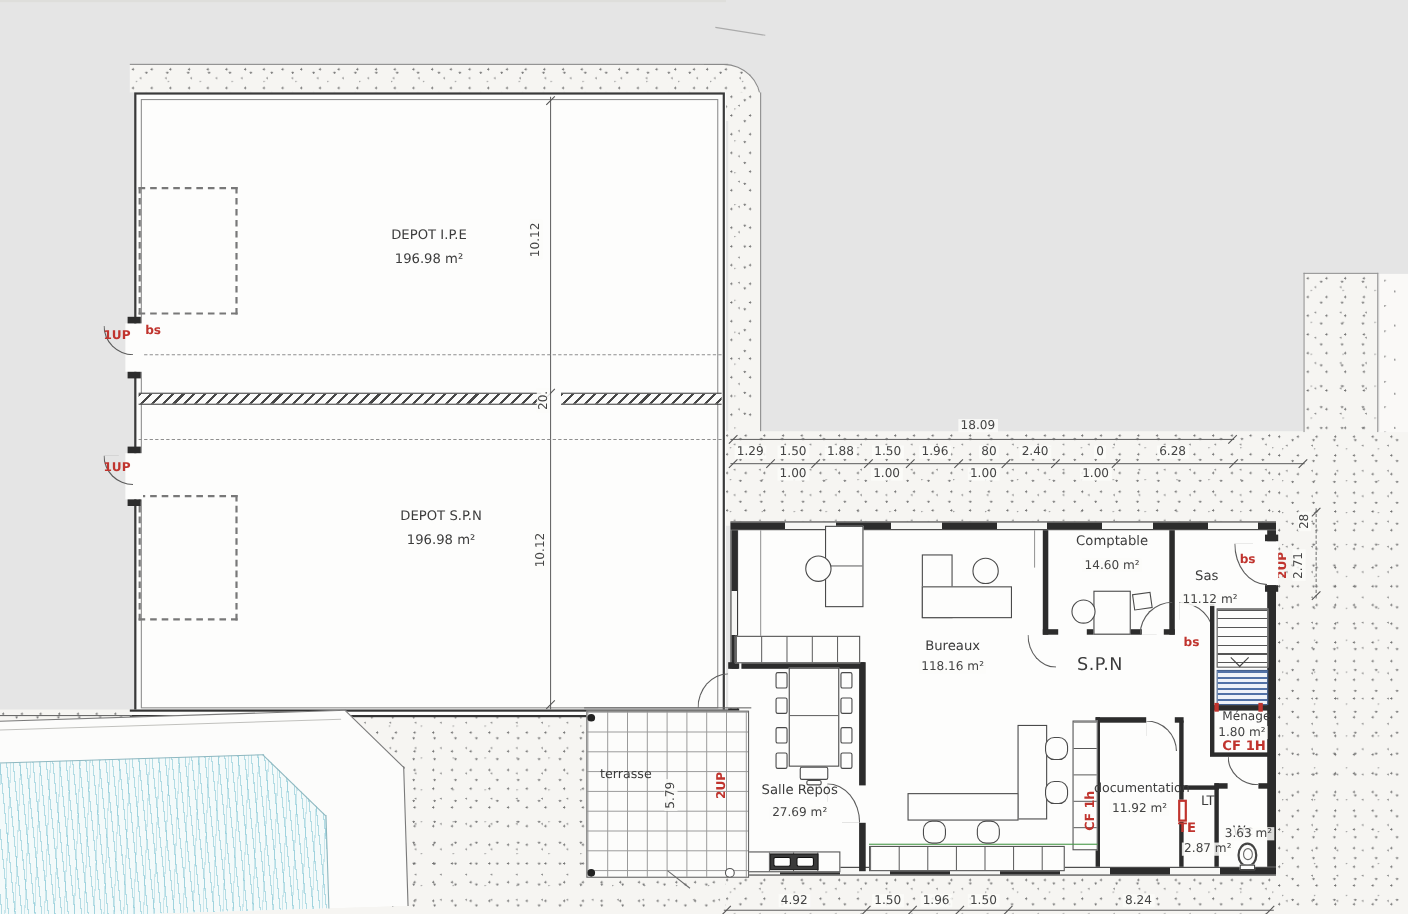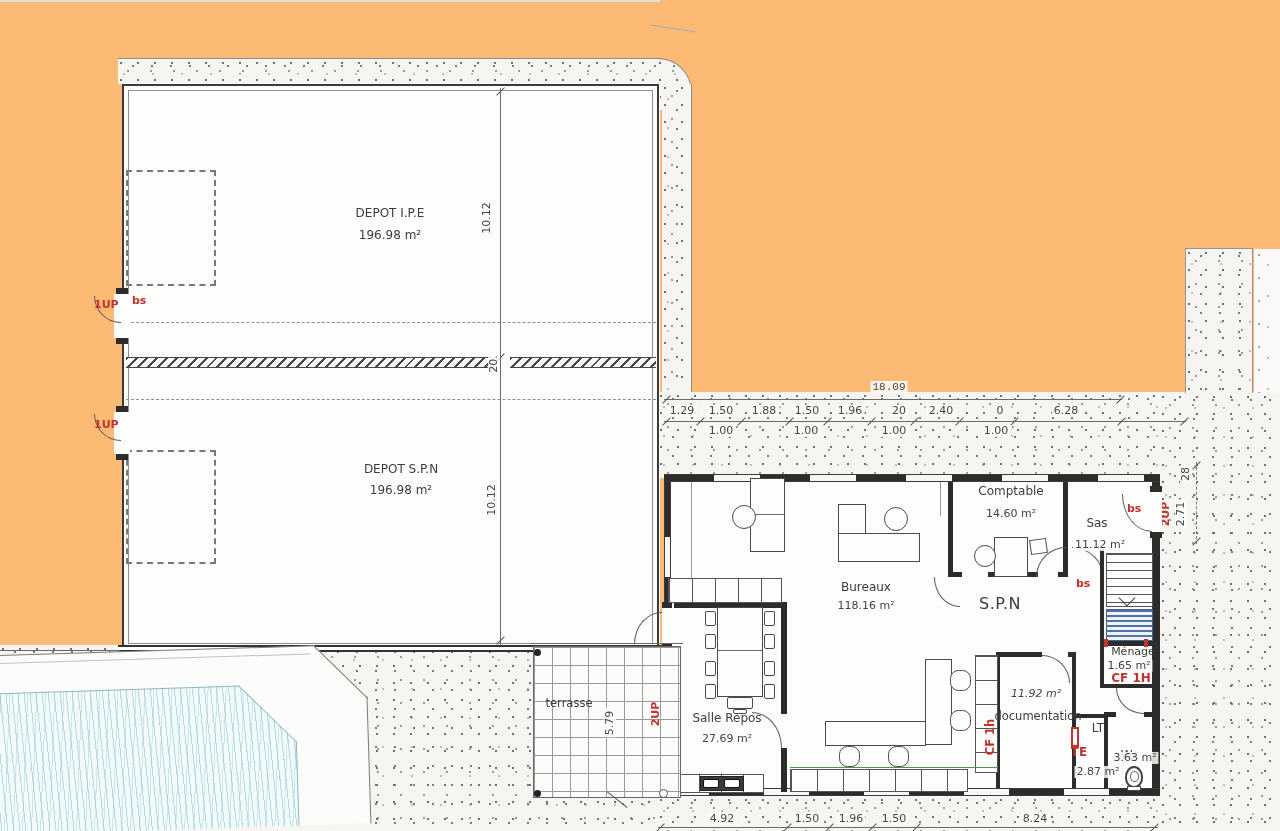--- a/index.html
+++ b/index.html
@@ -1,16 +1,16 @@
 <!DOCTYPE html>
 <html><head>
 <meta charset="utf-8">
 <style>
   html,body{margin:0;padding:0;background:#fff;}
-  #plan{position:relative;width:1280px;height:831px;background:#fdba74;overflow:hidden;
+  #plan{position:relative;width:1280px;height:831px;background:#e5e5e5;overflow:hidden;
         font-family:"DejaVu Sans",sans-serif;color:#3c3c3c;}
   .a{position:absolute;box-sizing:border-box;}
   .st{background-color:#f6f5f2;
       background-image:
         radial-gradient(circle at 3px 4px,#6f6f6f .75px,transparent 1.15px),
         radial-gradient(circle at 10px 12px,#8b8b8b .65px,transparent 1.05px),
         radial-gradient(circle at 15px 7px,#7a7a7a .8px,transparent 1.2px),
         radial-gradient(circle at 6px 15px,#9a9a9a .55px,transparent .95px);
       background-size:17px 17px,23px 23px,19px 19px,29px 29px;}
   .stl{background-color:#faf9f7;
@@ -101,41 +101,41 @@
   <div class="a dim cv" style="left:487px;top:218px;">10.12</div>
   <div class="a dim cv" style="left:492px;top:500px;">10.12</div>
   <div class="a dim cv" style="left:494px;top:364px;">20.</div>
   <div class="a lbl red" style="left:94px;top:299px;font-size:11px;">1UP</div>
   <div class="a lbl red" style="left:132px;top:295px;font-size:11px;">bs</div>
   <div class="a lbl red" style="left:94px;top:419px;font-size:11px;">1UP</div>
 
   <div class="a ln" style="left:664px;top:399px;width:458px;height:1px;"></div>
   <div class="a tk" style="left:661px;top:399px;"></div>
   <div class="a tk" style="left:1115px;top:399px;"></div>
-  <div class="a dim cc" style="left:889px;top:387px;font-family:Liberation Mono, monospace;">18.09</div>
+  <div class="a dim cc" style="left:889px;top:387px;">18.09</div>
 
   <div class="a ln" style="left:664px;top:421px;width:522px;height:1px;"></div>
   <div class="a tk" style="left:661px;top:421px;"></div>
   <div class="a tk" style="left:695px;top:421px;"></div>
   <div class="a tk" style="left:736px;top:421px;"></div>
   <div class="a tk" style="left:784px;top:421px;"></div>
   <div class="a tk" style="left:822px;top:421px;"></div>
   <div class="a tk" style="left:866px;top:421px;"></div>
   <div class="a tk" style="left:909px;top:421px;"></div>
   <div class="a tk" style="left:954px;top:421px;"></div>
   <div class="a tk" style="left:1009px;top:421px;"></div>
   <div class="a tk" style="left:1116px;top:421px;"></div>
   <div class="a tk" style="left:1179px;top:421px;"></div>
 
   <div class="a dim cc" style="left:682px;top:411px;">1.29</div>
   <div class="a dim cc" style="left:721px;top:411px;">1.50</div>
   <div class="a dim cc" style="left:764px;top:411px;">1.88</div>
   <div class="a dim cc" style="left:807px;top:411px;">1.50</div>
   <div class="a dim cc" style="left:850px;top:411px;">1.96</div>
-  <div class="a dim cc" style="left:899px;top:411px;">20</div>
+  <div class="a dim cc" style="left:899px;top:411px;">80</div>
   <div class="a dim cc" style="left:941px;top:411px;">2.40</div>
   <div class="a dim cc" style="left:1000px;top:411px;">0</div>
   <div class="a dim cc" style="left:1066px;top:411px;">6.28</div>
   <div class="a dim cc" style="left:721px;top:431px;">1.00</div>
   <div class="a dim cc" style="left:806px;top:431px;">1.00</div>
   <div class="a dim cc" style="left:894px;top:431px;">1.00</div>
   <div class="a dim cc" style="left:996px;top:431px;">1.00</div>
 
   <div class="a" style="left:1196px;top:462px;width:0;height:82px;border-left:1px dashed #777;"></div>
   <div class="a tk" style="left:1191px;top:465px;"></div>
@@ -176,21 +176,21 @@
   <div class="a wall" style="left:1100px;top:549px;width:4px;height:138px;"></div>
   <div class="a steps" style="left:1106px;top:553px;width:47px;height:54px;"></div>
   <div class="a" style="left:1121px;top:592px;width:12px;height:12px;border-left:1px solid #444;border-bottom:1px solid #444;transform:rotate(-45deg);"></div>
   <div class="a bluehatch" style="left:1106px;top:609px;width:47px;height:32px;"></div>
 
   <div class="a wall" style="left:1100px;top:641px;width:54px;height:5px;"></div>
   <div class="a" style="left:1104px;top:639px;width:4px;height:8px;background:#c0342e;"></div>
   <div class="a" style="left:1144px;top:639px;width:4px;height:8px;background:#c0342e;"></div>
   <div class="a wall" style="left:1100px;top:684px;width:54px;height:4px;"></div>
   <div class="a lbl cc" style="left:1133px;top:652px;font-size:11px;">Ménage</div>
-  <div class="a dim cc" style="left:1129px;top:666px;">1.65 m²</div>
+  <div class="a dim cc" style="left:1129px;top:666px;">1.80 m²</div>
   <div class="a lbl red cc" style="left:1131px;top:679px;font-size:12px;">CF 1H</div>
 
   <div class="a wall" style="left:996px;top:652px;width:4px;height:136px;"></div>
   <div class="a wall" style="left:996px;top:652px;width:46px;height:5px;"></div>
   <div class="a wall" style="left:1068px;top:652px;width:8px;height:5px;"></div>
   <div class="a arc" style="left:1042px;top:655px;width:28px;height:28px;border-right:1px solid #5a5a5a;border-top:1px solid #5a5a5a;border-top-right-radius:100%;"></div>
   <div class="a wall" style="left:1072px;top:655px;width:4px;height:133px;"></div>
   <div class="a wall" style="left:1072px;top:714px;width:36px;height:4px;"></div>
   <div class="a wall" style="left:1104px;top:712px;width:4px;height:76px;"></div>
   <div class="a wall" style="left:1104px;top:712px;width:12px;height:5px;"></div>
@@ -248,21 +248,21 @@
   <div class="a" style="left:1127px;top:786px;width:14px;height:5px;border:1px solid #444;background:#fdfdfc;"></div>
 
   <div class="a lbl cc" style="left:866px;top:588px;">Bureaux</div>
   <div class="a dim cc" style="left:866px;top:606px;">118.16 m²</div>
   <div class="a lbl cc" style="left:1000px;top:604px;font-size:16px;letter-spacing:.5px;">S.P.N</div>
   <div class="a lbl cc" style="left:1011px;top:492px;">Comptable</div>
   <div class="a dim cc" style="left:1011px;top:514px;">14.60 m²</div>
   <div class="a lbl cc" style="left:1097px;top:524px;">Sas</div>
   <div class="a dim cc" style="left:1100px;top:545px;">11.12 m²</div>
   <div class="a lbl cc" style="left:1038px;top:717px;font-size:11.5px;">documentation</div>
-  <div class="a dim cc" style="left:1036px;top:694px;font-style:italic;">11.92 m²</div>
+  <div class="a dim cc" style="left:1036px;top:735px;">11.92 m²</div>
   <div class="a lbl red cv" style="left:991px;top:737px;font-size:11.5px;">CF 1h</div>
   <div class="a lbl red cc" style="left:1079px;top:753px;font-size:12px;">TE</div>
   <div class="a lbl cc" style="left:1098px;top:729px;">LT</div>
   <div class="a dim cc" style="left:1098px;top:772px;">2.87 m²</div>
   <div class="a lbl cc" style="left:1130px;top:741px;margin-top:15px;">Wc</div>
   <div class="a dim cc" style="left:1135px;top:758px;">3.63 m²</div>
   <div class="a lbl cc" style="left:727px;top:719px;">Salle Repos</div>
   <div class="a dim cc" style="left:727px;top:739px;">27.69 m²</div>
 
   <div class="a grid18" style="left:533px;top:646px;width:148px;height:152px;"></div>

